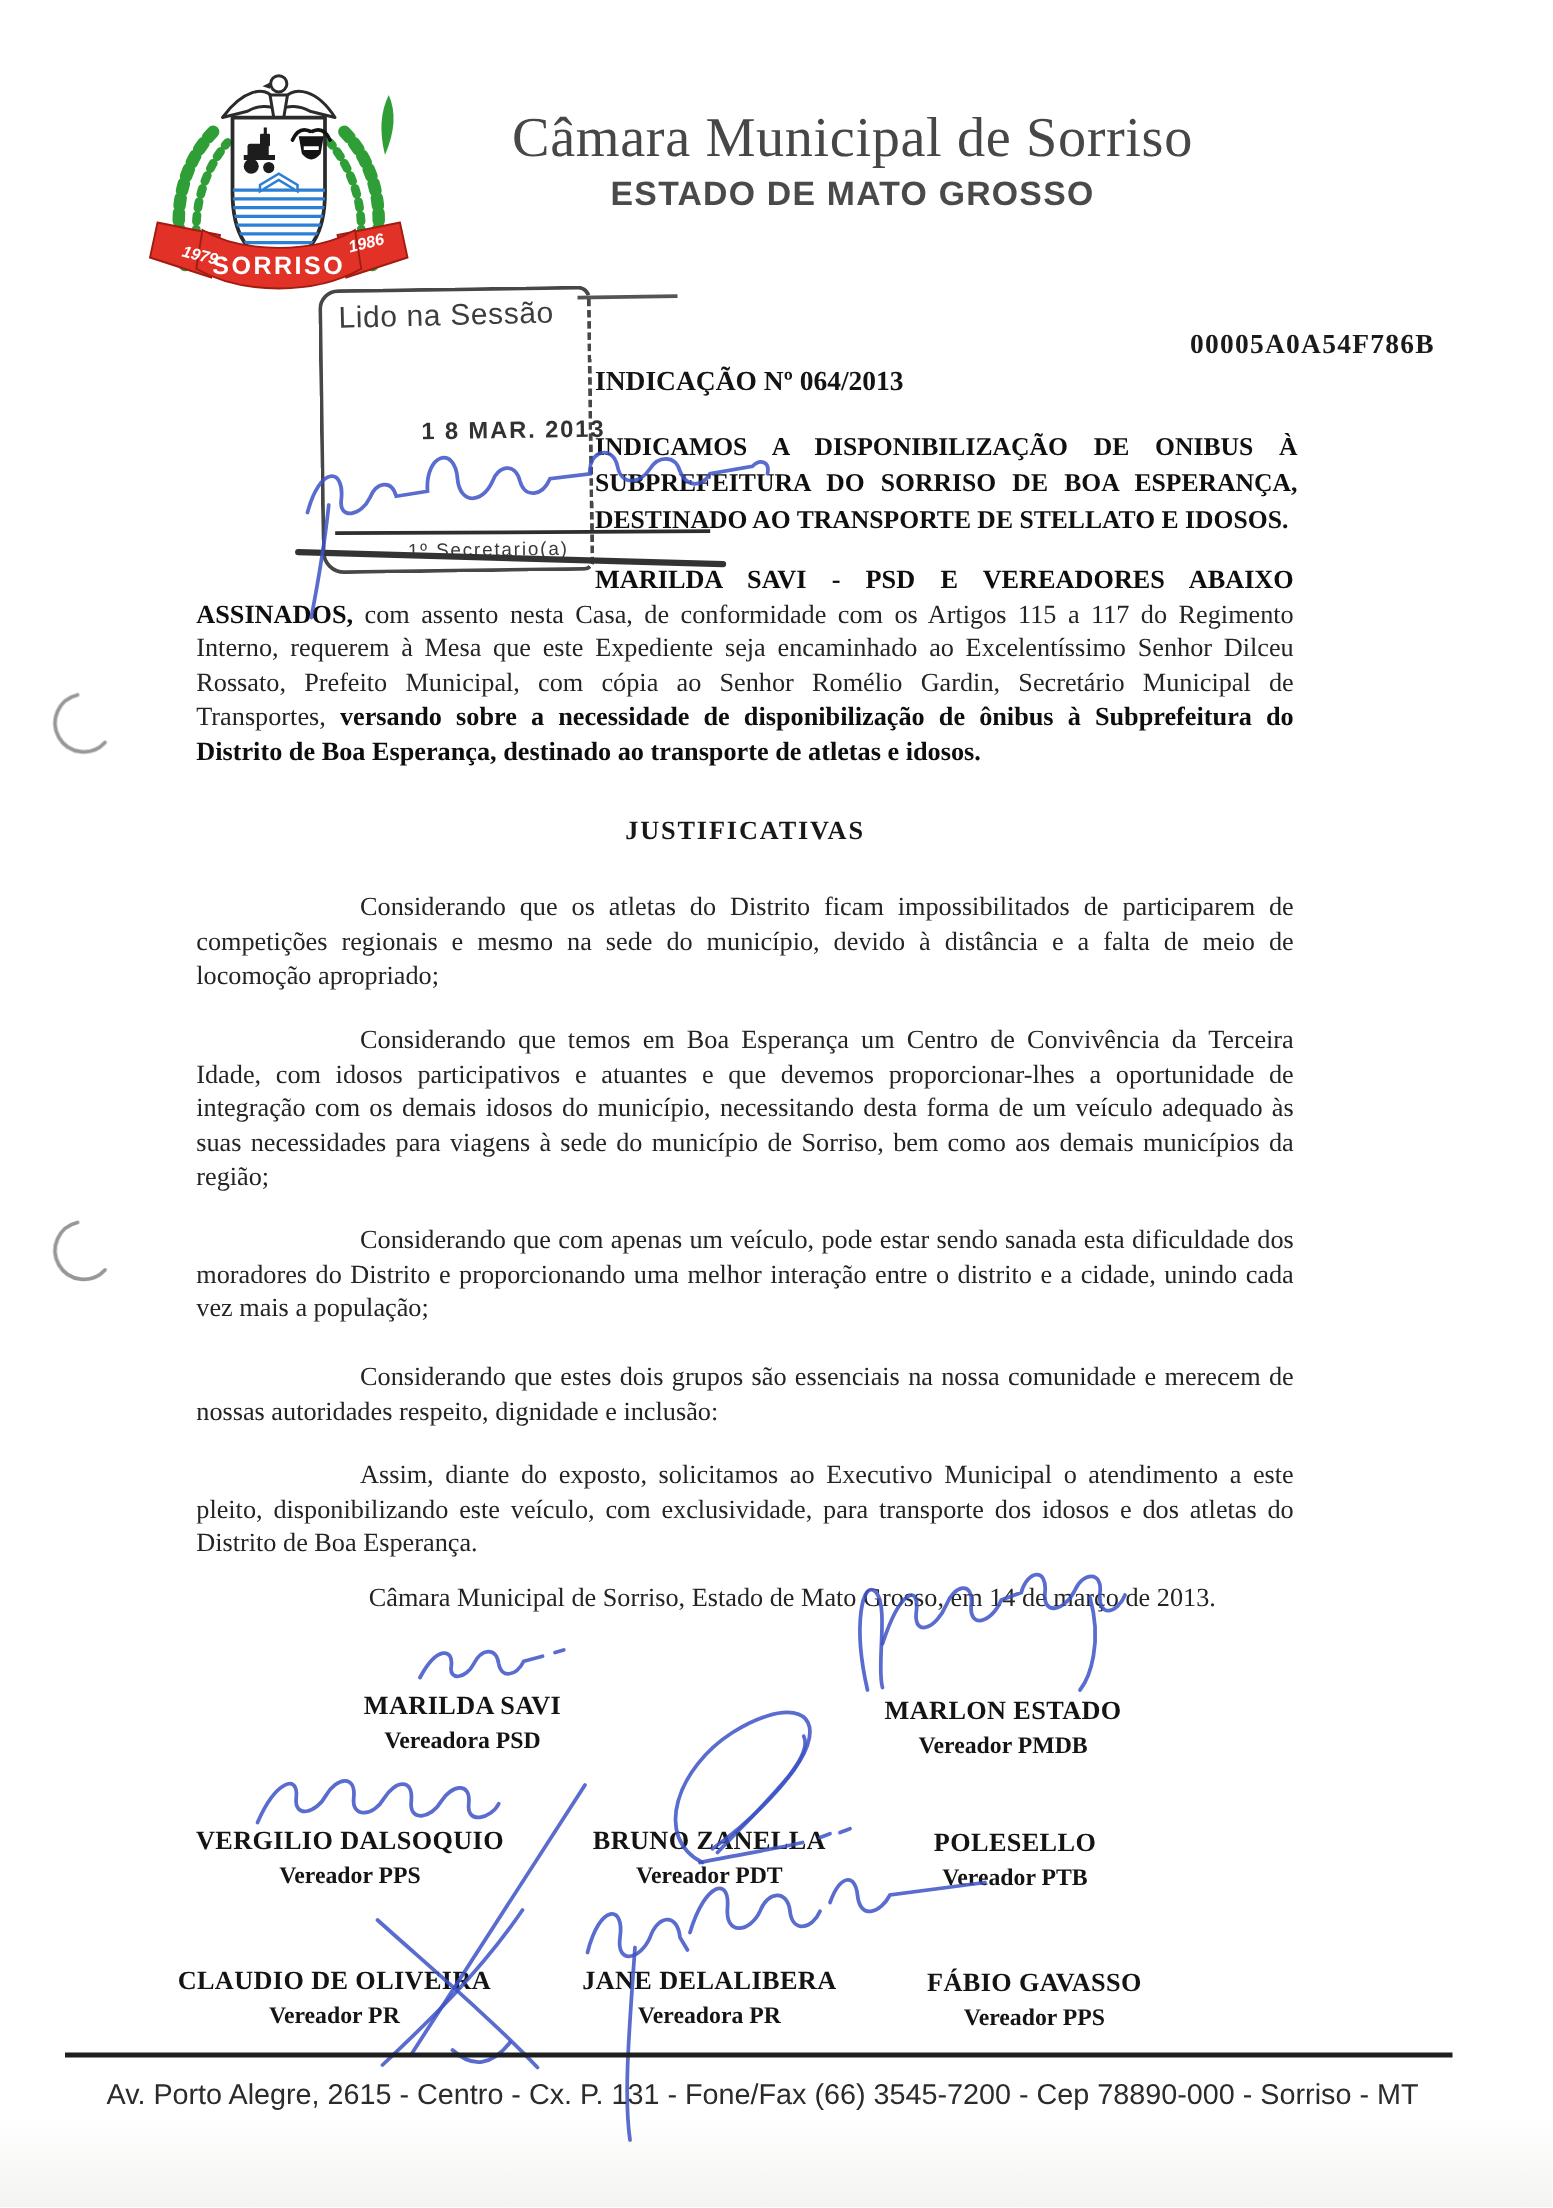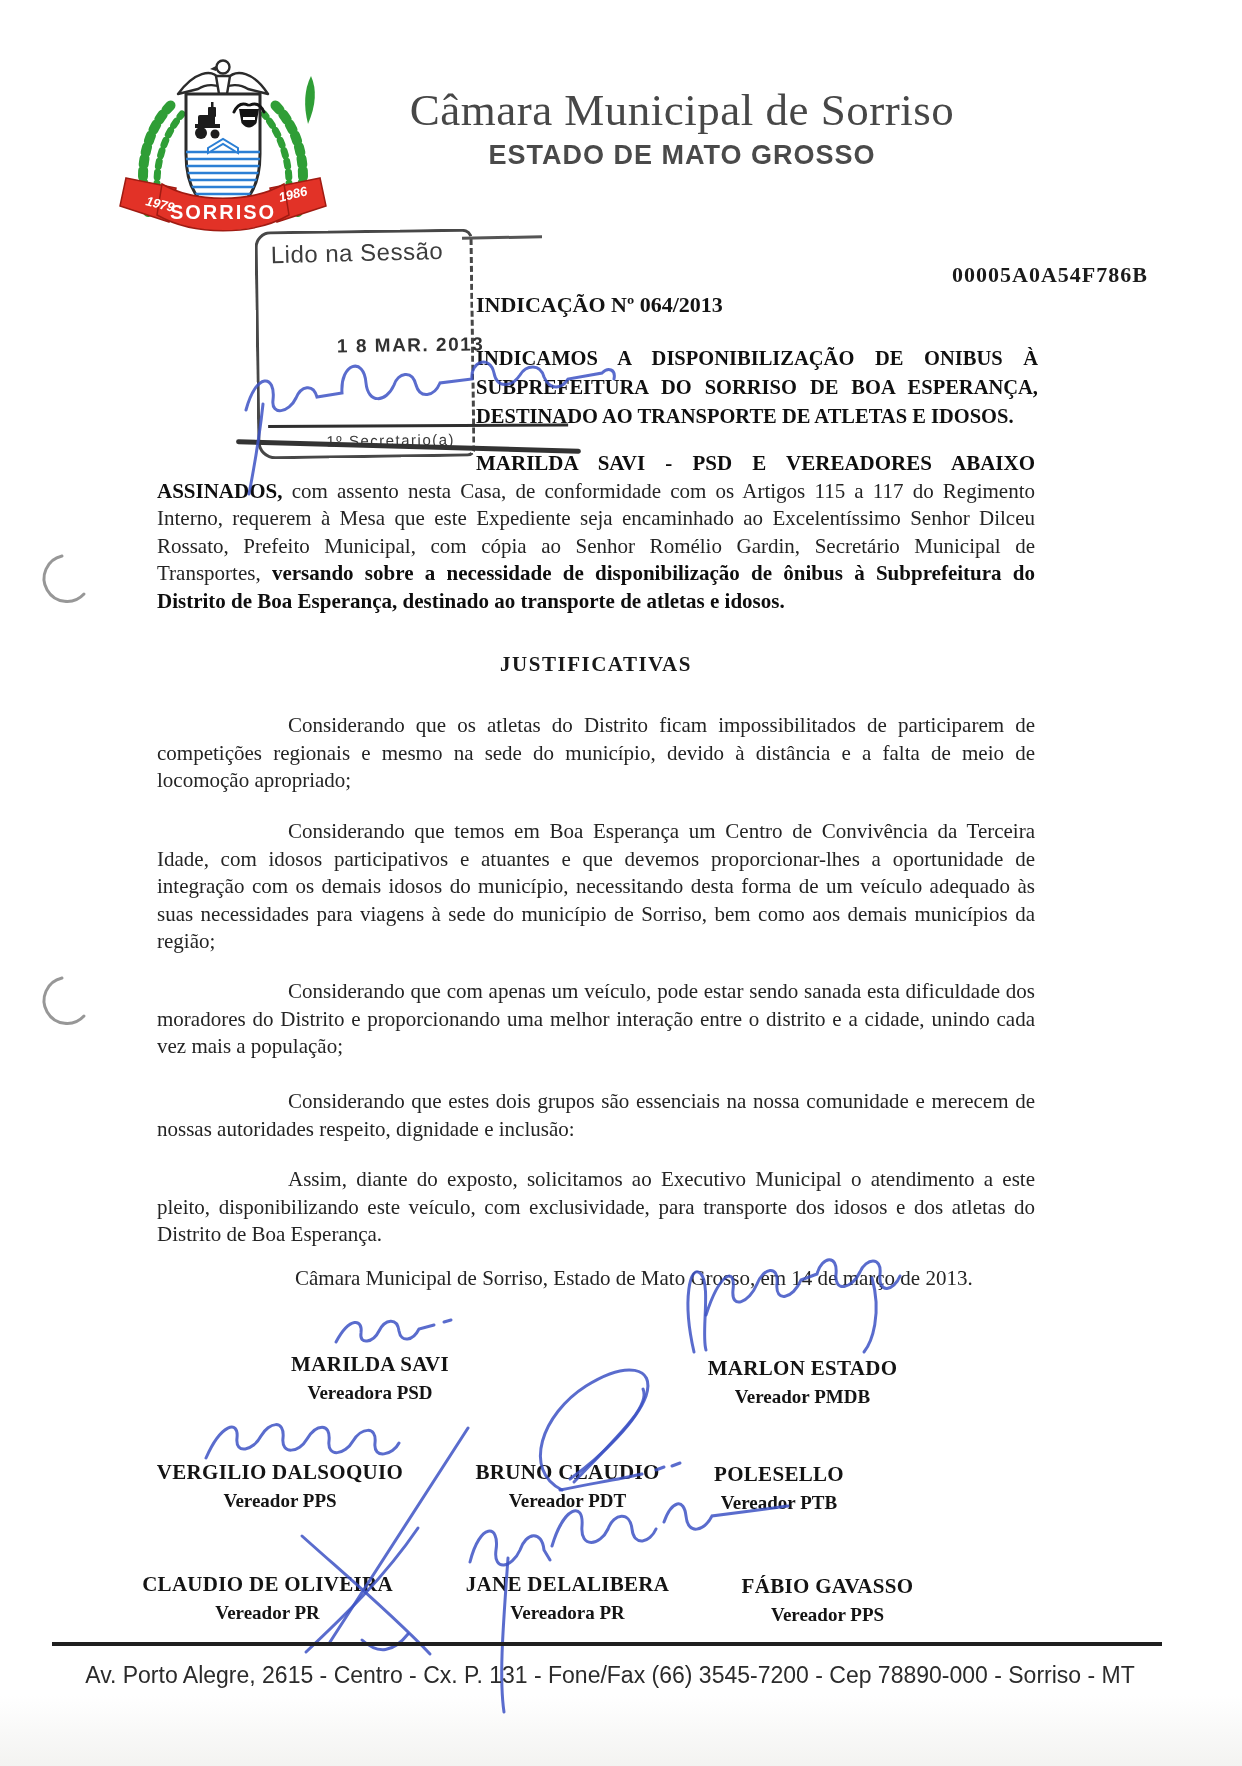--- a/index.html
+++ b/index.html
@@ -43,21 +43,21 @@
   .p5{top:1166px;text-indent:131px;}
   .dateline{position:absolute;left:157px;top:1266px;width:878px;font-size:21px;color:#242424;text-indent:138px;}
   
   .sig-block{position:absolute;text-align:center;color:#141414;}
   .sig-name{font-size:21px;font-weight:bold;letter-spacing:.3px;}
   .sig-role{font-size:19px;font-weight:bold;margin-top:5px;}
   .sb1{left:255px;top:1352px;width:230px;}
   .sb2{left:680px;top:1356px;width:245px;}
   .sb3{left:155px;top:1460px;width:250px;}
   .sb4{left:455px;top:1460px;width:225px;}
-  .sb5{left:679px;top:1462px;width:200px;}
+  .sb5{left:712px;top:1462px;width:200px;}
   .sb6{left:140px;top:1572px;width:255px;}
   .sb7{left:450px;top:1572px;width:235px;}
   .sb8{left:715px;top:1574px;width:225px;}
   
   .ink{position:absolute;left:0;top:0;pointer-events:none;}
   .ink path{fill:none;stroke:var(--ink-blue,#3d52c4);stroke-width:3;stroke-linecap:round;opacity:.85;}
   
   .footer-rule{position:absolute;left:52px;top:1642px;width:1110px;height:4px;background:#1f1f1f;}
   .footer-text{position:absolute;left:55px;top:1660px;width:1110px;text-align:center;font-family:"Liberation Sans",sans-serif;font-size:23px;color:#2b2b2b;line-height:31px;}
 </style>
@@ -138,21 +138,21 @@
   </div>
   <div class="stamp-topstroke"></div>
   <div class="stamp-understroke"></div>
 
   <div class="refcode">00005A0A54F786B</div>
 
   <div class="doc-number">INDICAÇÃO Nº 064/2013</div>
   <div class="doc-subject">
     <div class="jline">INDICAMOS A DISPONIBILIZAÇÃO DE ONIBUS À</div>
     <div class="jline">SUBPREFEITURA DO SORRISO DE BOA ESPERANÇA,</div>
-    <div class="lline">DESTINADO AO TRANSPORTE DE ATLETAS E IDOSOS.</div>
+    <div class="lline">DESTINADO AO TRANSPORTE DE STELLATO E IDOSOS.</div>
   </div>
 
   <div class="para intro"><b>MARILDA SAVI - PSD E VEREADORES ABAIXO ASSINADOS,</b><span> com assento nesta Casa, de conformidade com os Artigos 115 a 117 do Regimento Interno, requerem à Mesa que este Expediente seja encaminhado ao Excelentíssimo Senhor Dilceu Rossato, Prefeito Municipal, com cópia ao Senhor Romélio Gardin, Secretário Municipal de Transportes, </span><b>versando sobre a necessidade de disponibilização de ônibus à Subprefeitura do Distrito de Boa Esperança, destinado ao transporte de atletas e idosos.</b></div>
 
   <div class="just-head">JUSTIFICATIVAS</div>
   <div class="para p1">Considerando que os atletas do Distrito ficam impossibilitados de participarem de competições regionais e mesmo na sede do município, devido à distância e a falta de meio de locomoção apropriado;</div>
   <div class="para p2">Considerando que temos em Boa Esperança um Centro de Convivência da Terceira Idade, com idosos participativos e atuantes e que devemos proporcionar-lhes a oportunidade de integração com os demais idosos do município, necessitando desta forma de um veículo adequado às suas necessidades para viagens à sede do município de Sorriso, bem como aos demais municípios da região;</div>
   <div class="para p3">Considerando que com apenas um veículo, pode estar sendo sanada esta dificuldade dos moradores do Distrito e proporcionando uma melhor interação entre o distrito e a cidade, unindo cada vez mais a população;</div>
   <div class="para p4">Considerando que estes dois grupos são essenciais na nossa comunidade e merecem de nossas autoridades respeito, dignidade e inclusão:</div>
   <div class="para p5">Assim, diante do exposto, solicitamos ao Executivo Municipal o atendimento a este pleito, disponibilizando este veículo, com exclusividade, para transporte dos idosos e dos atletas do Distrito de Boa Esperança.</div>
@@ -165,21 +165,21 @@
   </div>
   <div class="sig-block sb2">
     <div class="sig-name">MARLON ESTADO</div>
     <div class="sig-role">Vereador PMDB</div>
   </div>
   <div class="sig-block sb3">
     <div class="sig-name">VERGILIO DALSOQUIO</div>
     <div class="sig-role">Vereador PPS</div>
   </div>
   <div class="sig-block sb4">
-    <div class="sig-name">BRUNO CLAUDIO</div>
+    <div class="sig-name">BRUNO ZANELLA</div>
     <div class="sig-role">Vereador PDT</div>
   </div>
   <div class="sig-block sb5">
     <div class="sig-name">POLESELLO</div>
     <div class="sig-role">Vereador PTB</div>
   </div>
   <div class="sig-block sb6">
     <div class="sig-name">CLAUDIO DE OLIVEIRA</div>
     <div class="sig-role">Vereador PR</div>
   </div>

